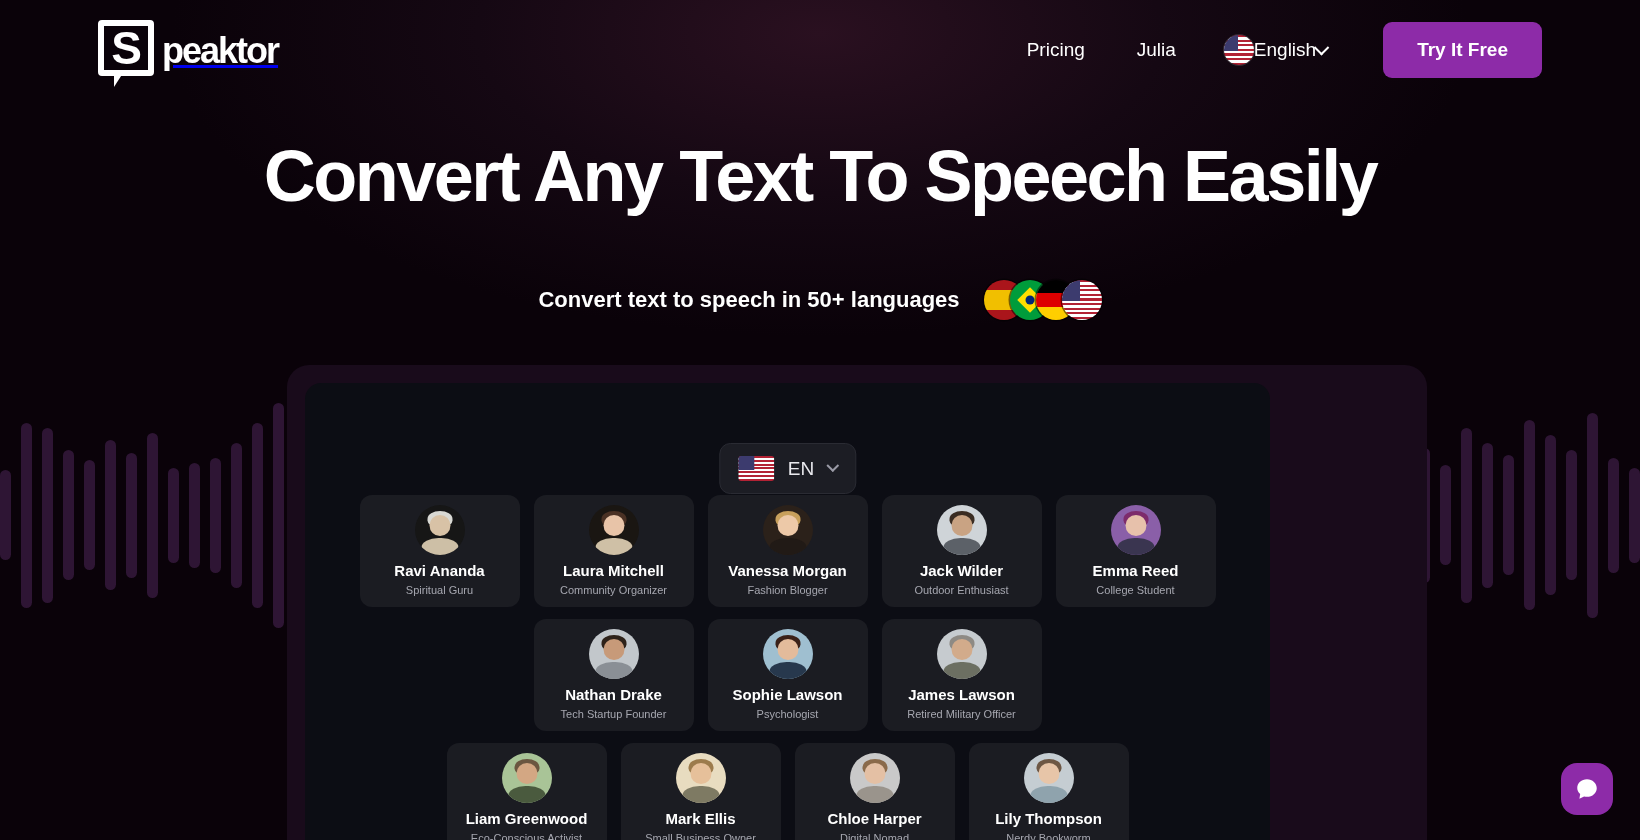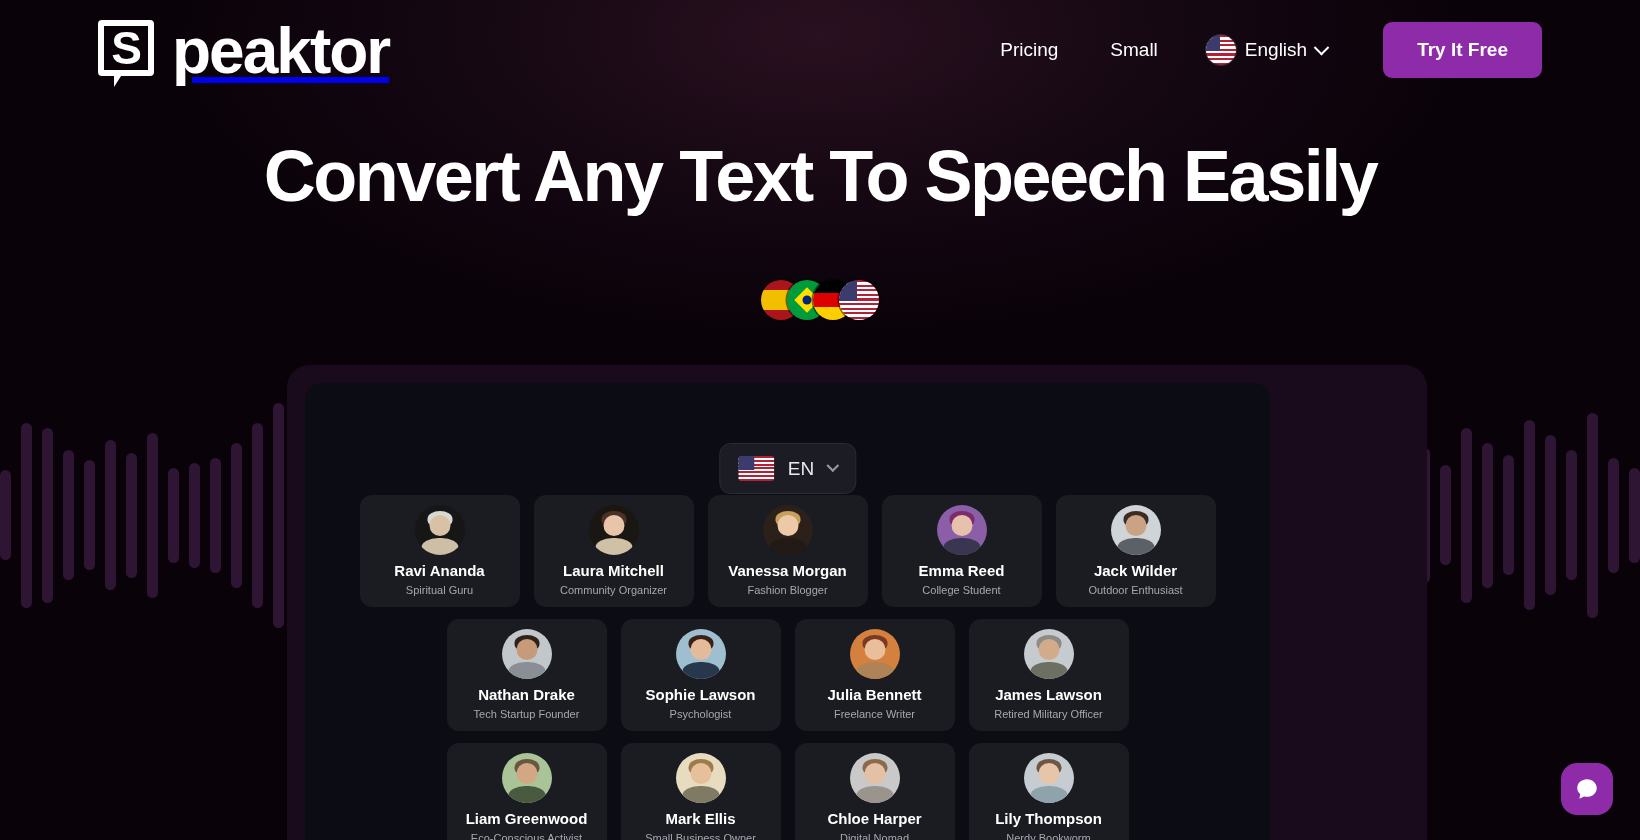--- a/index.html
+++ b/index.html
@@ -87,46 +87,45 @@
     width: 56px; height: 56px;
     display: flex;
     align-items: center;
     justify-content: center;
     font-size: 46px;
     font-weight: 700;
     color: #ffffff;
     letter-spacing: -1px;
   }
   .logo-word {
-    font-size: 64px;
+    font-size: 36px;
     font-weight: 700;
     color: #ffffff;
     letter-spacing: -2px;
     line-height: 1;
-    margin-left: 12px;
+    margin-left: 2px;
   }
 
   .nav {
     margin-left: auto;
     display: flex;
     align-items: center;
     gap: 0px;
   }
   .nav-link {
     color: #ffffff;
     font-size: 19px;
     font-weight: 500;
     text-decoration: none;
     padding: 10px 26px;
     white-space: nowrap;
   }
   .lang-switch {
     display: flex;
     align-items: center;
-    gap: 9px;
     padding: 10px 22px;
     cursor: pointer;
     text-align: center;
   }
   .flag-circle {
     width: 30px; height: 30px;
     border-radius: 50%;
     overflow: hidden;
     position: relative;
     flex: none;
@@ -424,40 +423,41 @@
       <span class="logo-mark">
         <span class="logo-bubble"></span>
         <span class="logo-tail"></span>
         <span class="logo-s">S</span>
       </span>
       <span class="logo-word">peaktor</span>
     </a>
 
     <nav class="nav">
       <a class="nav-link" href="#">Pricing</a>
-      <a class="nav-link" href="#">Small</a>
+      <a class="nav-link" href="#">Julia</a>
 
       <div class="lang-switch">
         <span class="flag-circle">
           <span class="flag-us-stripes"></span>
           <span class="flag-us-canton"></span>
         </span>
         <span class="nav-link" style="padding:0">English</span>
         <span class="chev"></span>
       </div>
 
 
       <button class="cta-btn">Try It Free</button>
     </nav>
   </div>
 
   <div class="hero">
     <h1 class="hero-title">Convert Any Text To Speech Easily</h1>
 
     <div class="hero-sub-row">
+      <div class="hero-sub">Convert text to speech in 50+ languages</div>
       <div class="flag-stack">
         <span class="fs fs-es"></span>
         <span class="fs fs-br"></span>
         <span class="fs fs-de"></span>
         <span class="fs">
           <span class="flag-us-stripes"></span>
           <span class="flag-us-canton"></span>
         </span>
       </div>
     </div>
@@ -502,38 +502,38 @@
                 <span class="av-bg" style="background:#2b211a"></span>
                 <span class="av-body" style="background:#211a16"></span>
                 <span class="av-hair" style="background:#c8a05c"></span>
                 <span class="av-head" style="background:#edc9a8"></span>
               </div>
               <div class="voice-name">Vanessa Morgan</div>
               <div class="voice-role">Fashion Blogger</div>
             </div>
             <div class="voice-card">
               <div class="avatar">
+                <span class="av-bg" style="background:#cfd4d8"></span>
+                <span class="av-body" style="background:#5c6168"></span>
+                <span class="av-hair" style="background:#3a2c22"></span>
+                <span class="av-head" style="background:#c9a383"></span>
+              </div>
+              <div class="voice-name">Jack Wilder</div>
+              <div class="voice-role">Outdoor Enthusiast</div>
+            </div>
+            <div class="voice-card">
+              <div class="avatar">
                 <span class="av-bg" style="background:#8a5fa8"></span>
                 <span class="av-body" style="background:#3a3550"></span>
                 <span class="av-hair" style="background:#7d2b6b"></span>
                 <span class="av-head" style="background:#e7c1ab"></span>
               </div>
               <div class="voice-name">Emma Reed</div>
               <div class="voice-role">College Student</div>
             </div>
-            <div class="voice-card">
-              <div class="avatar">
-                <span class="av-bg" style="background:#cfd4d8"></span>
-                <span class="av-body" style="background:#5c6168"></span>
-                <span class="av-hair" style="background:#3a2c22"></span>
-                <span class="av-head" style="background:#c9a383"></span>
-              </div>
-              <div class="voice-name">Jack Wilder</div>
-              <div class="voice-role">Outdoor Enthusiast</div>
-            </div>
           </div>
           <div class="voice-row">
             <div class="voice-card">
               <div class="avatar">
                 <span class="av-bg" style="background:#c2c7cb"></span>
                 <span class="av-body" style="background:#8a8f95"></span>
                 <span class="av-hair" style="background:#2e2219"></span>
                 <span class="av-head" style="background:#c79a79"></span>
               </div>
               <div class="voice-name">Nathan Drake</div>
@@ -541,30 +541,20 @@
             </div>
             <div class="voice-card">
               <div class="avatar">
                 <span class="av-bg" style="background:#9fbfd0"></span>
                 <span class="av-body" style="background:#27384d"></span>
                 <span class="av-hair" style="background:#3a2118"></span>
                 <span class="av-head" style="background:#e3bb9b"></span>
               </div>
               <div class="voice-name">Sophie Lawson</div>
               <div class="voice-role">Psychologist</div>
-            </div>
-            <div class="voice-card">
-              <div class="avatar">
-                <span class="av-bg" style="background:#d4803f"></span>
-                <span class="av-body" style="background:#b08357"></span>
-                <span class="av-hair" style="background:#7a3a22"></span>
-                <span class="av-head" style="background:#e8be9b"></span>
-              </div>
-              <div class="voice-name">Julia Bennett</div>
-              <div class="voice-role">Freelance Writer</div>
             </div>
             <div class="voice-card">
               <div class="avatar">
                 <span class="av-bg" style="background:#c6cbcf"></span>
                 <span class="av-body" style="background:#6c6f62"></span>
                 <span class="av-hair" style="background:#8e8a84"></span>
                 <span class="av-head" style="background:#d2ab8b"></span>
               </div>
               <div class="voice-name">James Lawson</div>
               <div class="voice-role">Retired Military Officer</div>

